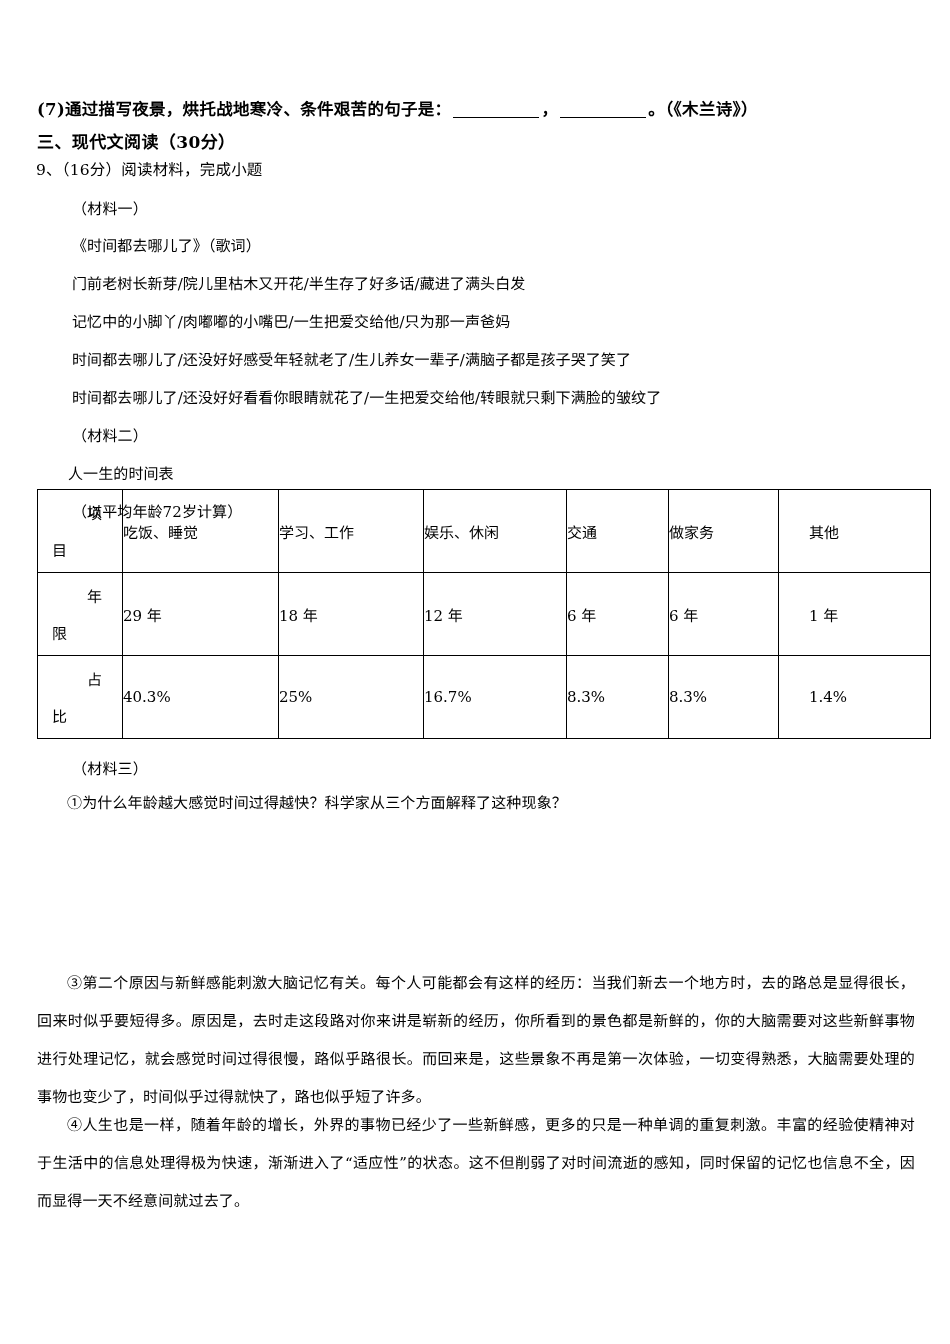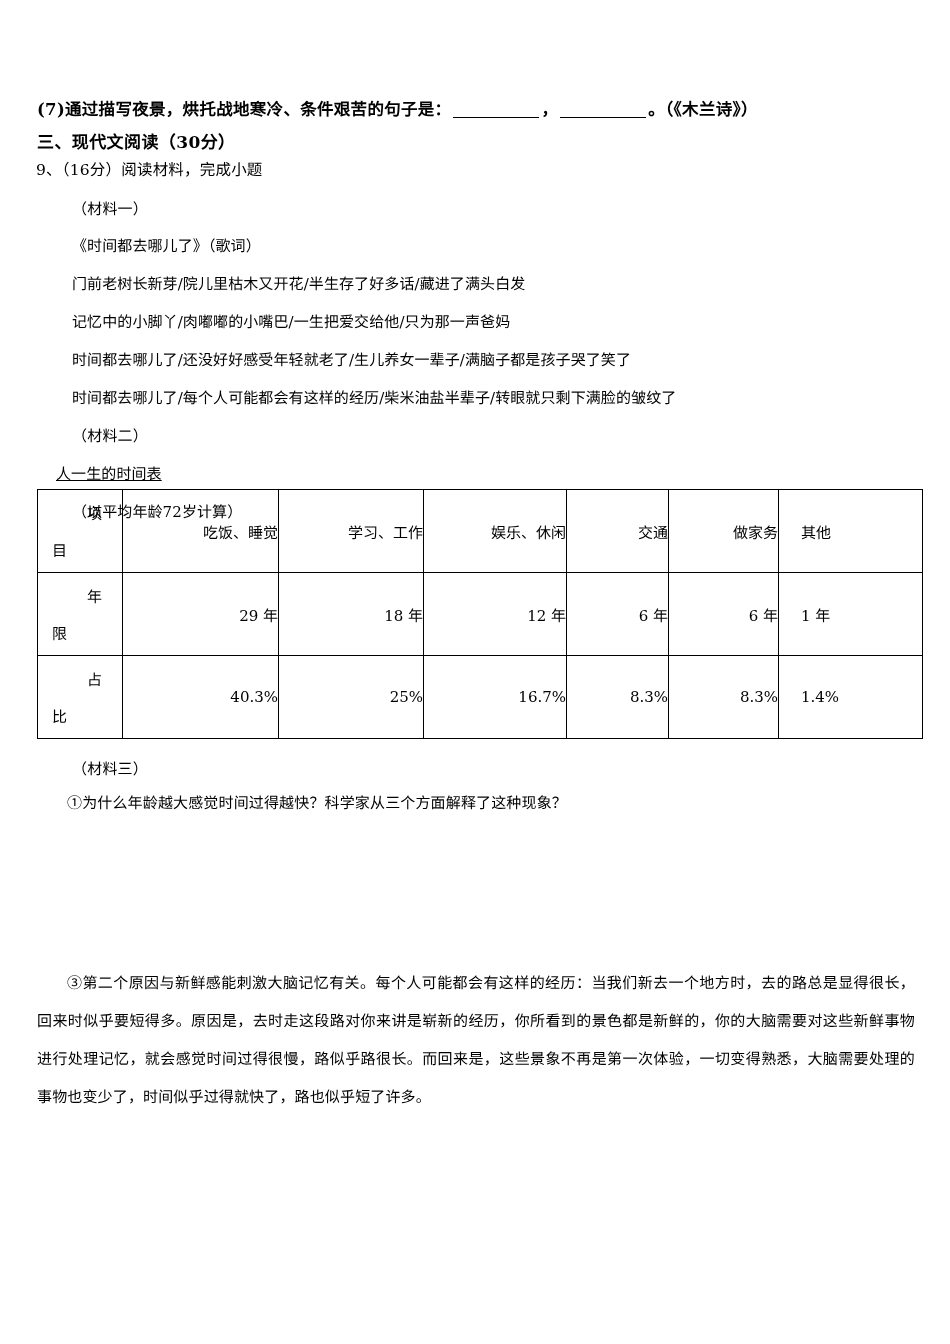--- a/index.html
+++ b/index.html
@@ -80,21 +80,21 @@
     left: 37px;
     top: 489px;
     width: 856px;
     border-collapse: collapse;
     table-layout: fixed;
   }
   .stat-table td {
     border: 1.3px solid #000000;
     height: 82px;
     font-size: 15px;
-    text-align: right;
+    text-align: left;
     vertical-align: middle;
     font-family: "DejaVu Serif", "Liberation Serif", serif;
     padding: 0;
   }
   .stat-table td.rowhead {
     position: relative;
     text-align: left;
     vertical-align: middle;
   }
   .rowhead .ch-top {
@@ -104,21 +104,21 @@
     font-size: 15px;
   }
   .rowhead .ch-bot {
     position: absolute;
     left: 14px;
     bottom: 12px;
     font-size: 15px;
   }
   .stat-table td.lastcol {
     text-align: left;
-    padding-left: 22px;
+    padding-left: 30px;
   }
   .col-head { width: 84px; }
   .col-1 { width: 155px; }
   .col-2 { width: 144px; }
   .col-3 { width: 142px; }
   .col-4 { width: 101px; }
   .col-5 { width: 109px; margin-left: 8px; }
   .col-6 { width: 121px; }
 
   
@@ -144,24 +144,24 @@
   </div>
 
   <div class="line section-head">三、现代文阅读（30分）</div>
   <div class="line q9">9、（16分）阅读材料，完成小题</div>
 
   <div class="line mat-label" style="top:197px;">（材料一）</div>
   <div class="line lyric" style="top:234px;">《时间都去哪儿了》（歌词）</div>
   <div class="line lyric" style="top:272px;">门前老树长新芽/院儿里枯木又开花/半生存了好多话/藏进了满头白发</div>
   <div class="line lyric" style="top:348px;">时间都去哪儿了/还没好好感受年轻就老了/生儿养女一辈子/满脑子都是孩子哭了笑了</div>
   <div class="line lyric" style="top:310px;">记忆中的小脚丫/肉嘟嘟的小嘴巴/一生把爱交给他/只为那一声爸妈</div>
-  <div class="line lyric" style="top:386px;">时间都去哪儿了/每个人可能都会有这样的经历/柴米油盐半辈子/转眼就只剩下满脸的皱纹了</div>
+  <div class="line lyric" style="top:386px;">时间都去哪儿了/还没好好看看你眼睛就花了/一生把爱交给他/转眼就只剩下满脸的皱纹了</div>
 
   <div class="line mat-label" style="top:424px;">（材料二）</div>
-  <div class="line lyric" style="top:462px; left:56px;text-decoration:underline;">人一生的时间表</div>
+  <div class="line lyric" style="top:462px; left:68px;">人一生的时间表</div>
   <div class="line lyric" style="top:500px;">（以平均年龄72岁计算）</div>
 
   <table class="stat-table">
     <tbody>
       <tr>
         <td class="rowhead col-head">
           <span class="ch-top">项</span>
           <span class="ch-bot">目</span>
         </td>
         <td class="col-1">吃饭、睡觉</td>
@@ -195,14 +195,15 @@
         <td>8.3%</td>
         <td class="lastcol">1.4%</td>
       </tr>
     </tbody>
   </table>
 
   <div class="line mat-label" style="top:757px;">（材料三）</div>
 
   <div class="para indent" style="top:784px;">①为什么年龄越大感觉时间过得越快？科学家从三个方面解释了这种现象？</div>
   <div class="para indent" style="top:964px;">③第二个原因与新鲜感能刺激大脑记忆有关。每个人可能都会有这样的经历：当我们新去一个地方时，去的路总是显得很长，回来时似乎要短得多。原因是，去时走这段路对你来讲是崭新的经历，你所看到的景色都是新鲜的，你的大脑需要对这些新鲜事物进行处理记忆，就会感觉时间过得很慢，路似乎路很长。而回来是，这些景象不再是第一次体验，一切变得熟悉，大脑需要处理的事物也变少了，时间似乎过得就快了，路也似乎短了许多。</div>
+  <div class="para indent" style="top:1106px;">④人生也是一样，随着年龄的增长，外界的事物已经少了一些新鲜感，更多的只是一种单调的重复刺激。丰富的经验使精神对于生活中的信息处理得极为快速，渐渐进入了“适应性”的状态。这不但削弱了对时间流逝的感知，同时保留的记忆也信息不全，因而显得一天不经意间就过去了。</div>
 
 </div>
 
 </body></html>

